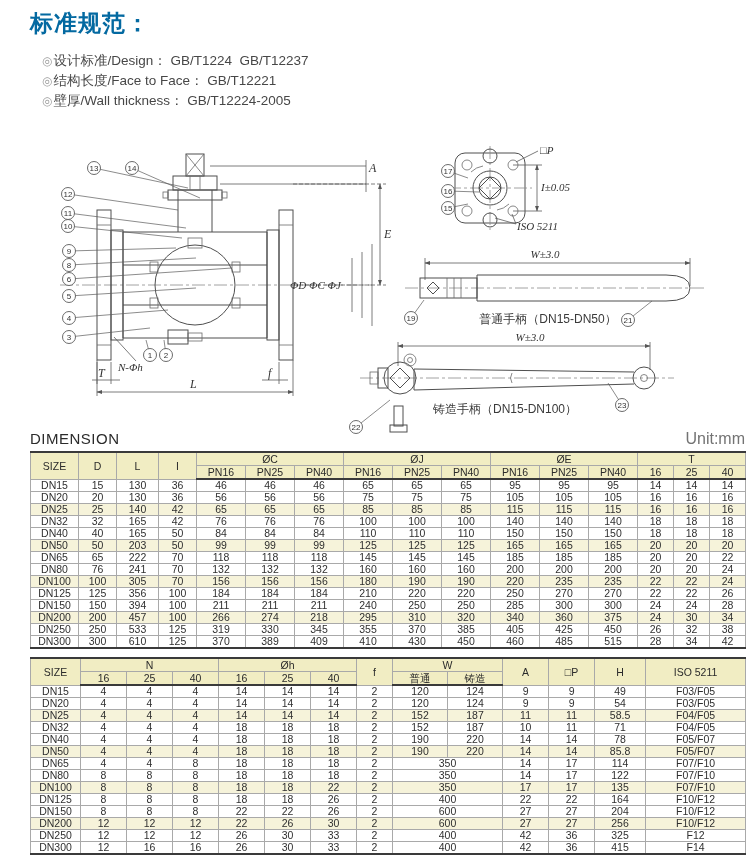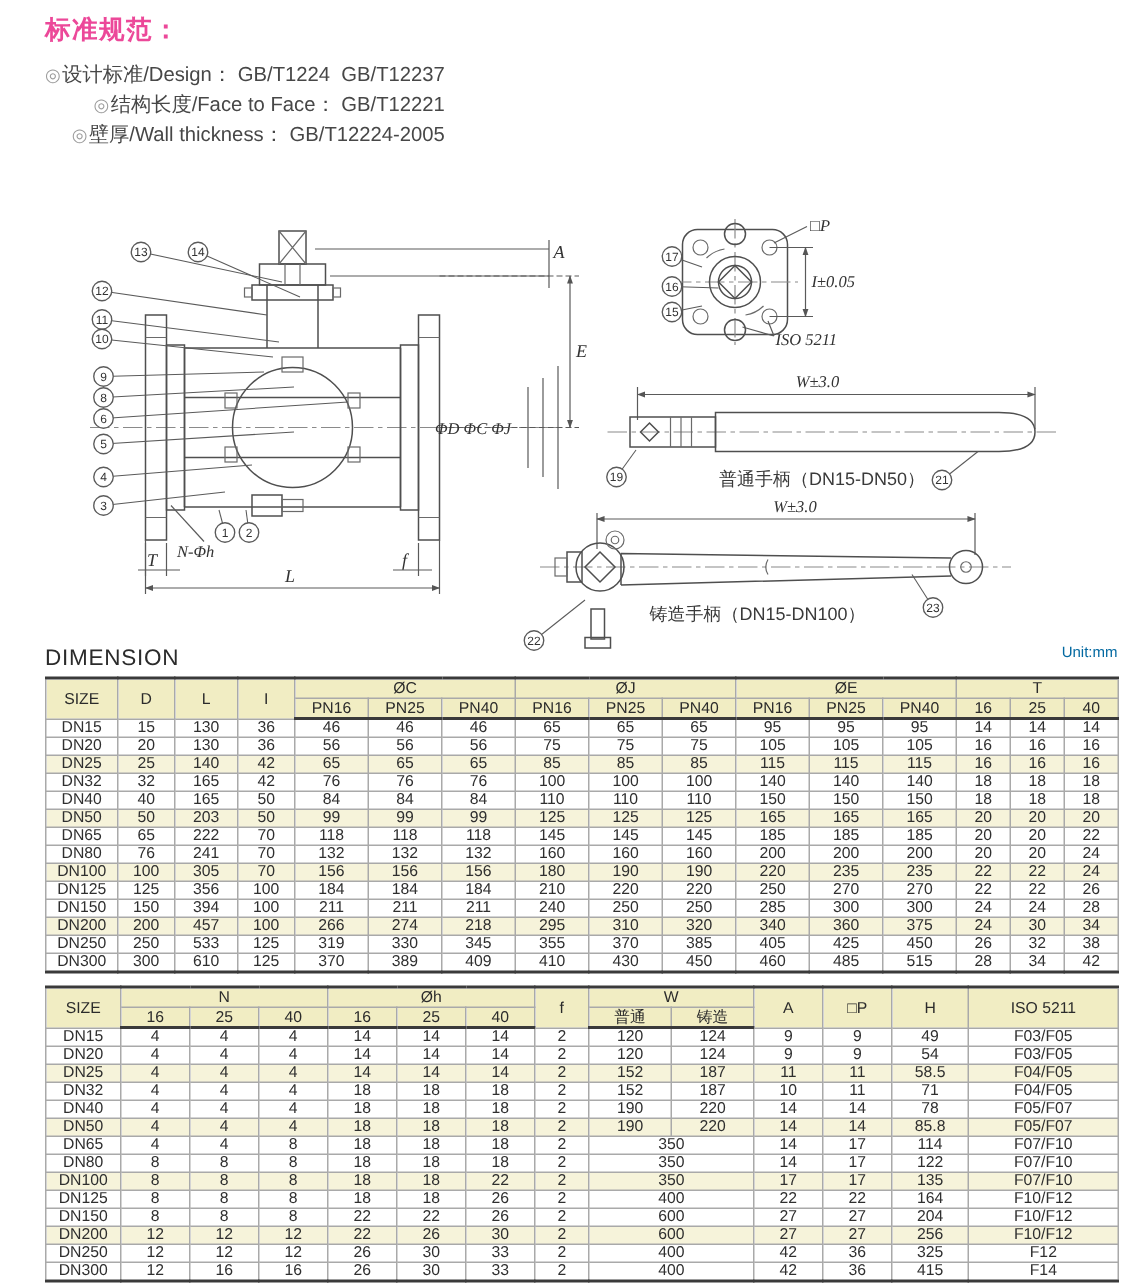--- a/index.html
+++ b/index.html
@@ -1,42 +1,42 @@
 <!DOCTYPE html>
 <html><head>
 <meta charset="utf-8">
 <style>
   html,body { margin:0; padding:0; background:#ffffff; }
   body { width:750px; height:858px; font-family:"Liberation Sans", sans-serif; }
   .page { position:relative; width:750px; height:858px; overflow:hidden; background:#fff; }
 
   
   .standards { position:absolute; top:8px; left:30px; }
-  .standards h1 { margin:0 0 9px 0; font-size:17px; font-weight:bold; color:#ec4899; letter-spacing:1px; }
-  .standards ul { margin:0; padding:0; list-style:none;text-align:right; }
+  .standards h1 { margin:0 0 9px 0; font-size:23px; font-weight:bold; color:#0369a1; letter-spacing:1px; }
+  .standards ul { margin:12px; padding:0; list-style:none; }
   .standards li { font-size:13.5px; line-height:19px; color:#474747; white-space:pre; }
   .standards .b { color:#9b9b9b; margin-right:1px; font-size:12px; }
 
   
   .drawing { position:absolute; top:140px; left:0; width:750px; height:296px; }
   svg .ln { stroke:#4f4f4f; stroke-width:1; fill:none; }
   svg .thin { stroke:#6a6a6a; stroke-width:0.8; fill:none; }
   svg .cl { stroke:#8a8a8a; stroke-width:0.8; fill:none; stroke-dasharray:13 3 3 3; }
   svg .dimln { stroke:#5a5a5a; stroke-width:0.8; fill:none; }
   svg text.dim { font:italic 11px "Liberation Serif", serif; fill:#333; }
   svg text.dimbig { font:italic 12px "Liberation Serif", serif; fill:#333; }
   svg text.cap { font:12px "Liberation Sans", sans-serif; fill:#3a3a3a; }
   svg .co-line { stroke:#5a5a5a; stroke-width:0.7; }
   svg .co-circ { stroke:#5a5a5a; stroke-width:0.9; fill:#ffffff; }
   svg .co-txt { font:8px "Liberation Sans", sans-serif; fill:#333; text-anchor:middle; }
 
   
   .dimbar { position:absolute; top:430px; left:30px; width:715px; display:flex; justify-content:space-between; align-items:flex-start; }
   .dimbar .t1 { font-size:15px; color:#2b2b2b; letter-spacing:0.5px; }
-  .dimbar .t2 { font-size:10px; color:#0369a1; }
+  .dimbar .t2 { font-size:16px; color:#737373; }
 
   
   table.dtable { border-collapse:collapse; table-layout:fixed; width:715px; position:absolute; left:30px;
                  font-size:10.5px; color:#2f2f2f; border-top:2px solid #3a3a3a; border-bottom:2px solid #3a3a3a;border-radius:31px; }
   #table1 { top:451px; }
   #table2 { top:657px; }
   table.dtable th, table.dtable td { border:1px solid #a9a9a9; text-align:center; vertical-align:middle;
                  padding:0; height:11px; line-height:11px; font-weight:normal; overflow:hidden; }
   table.dtable thead th { background:#f1edc3; height:12px; line-height:12px; font-size:10.5px; color:#2b2b2b; }
   table.dtable thead tr:last-child th { border-bottom:2px solid #3a3a3a; }

